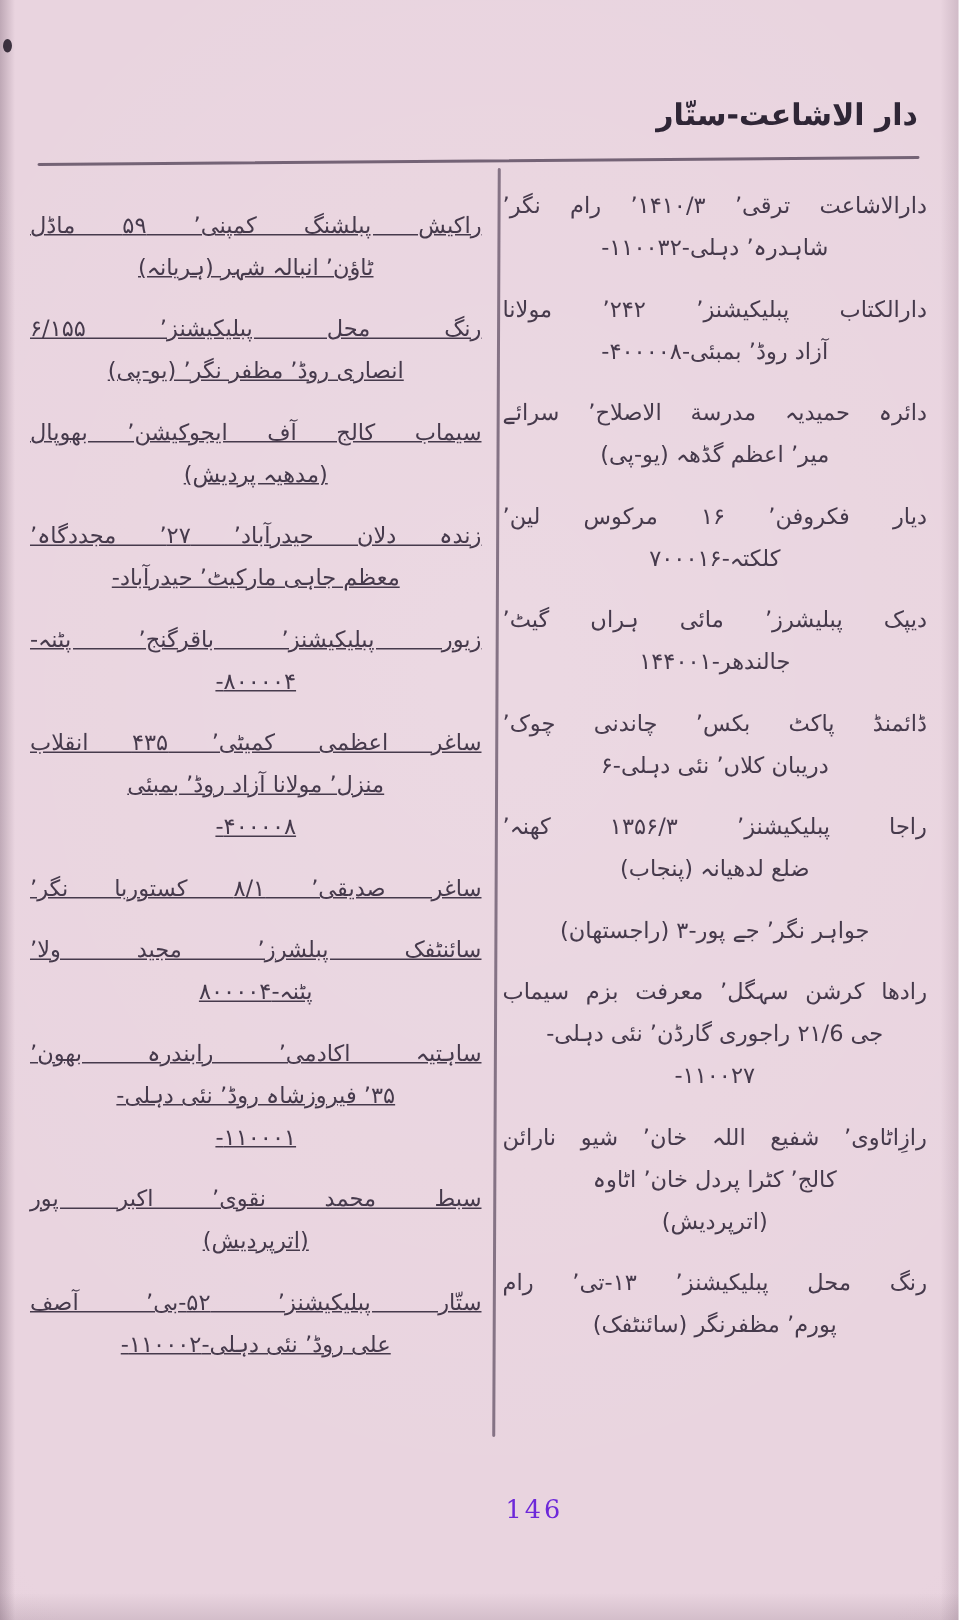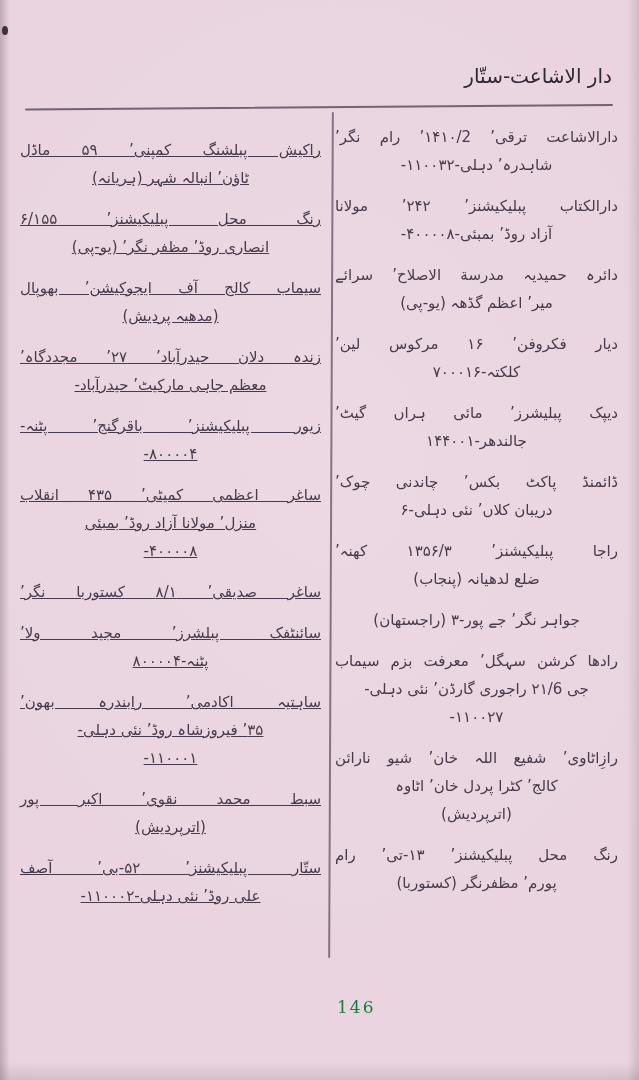--- a/index.html
+++ b/index.html
@@ -17,21 +17,21 @@
       linear-gradient(90deg, rgba(80,55,75,0.28) 0px, rgba(80,55,75,0.0) 10px),
       linear-gradient(270deg, rgba(80,55,75,0.16) 0px, rgba(80,55,75,0.0) 12px),
       linear-gradient(0deg, rgba(80,55,75,0.14) 0px, rgba(80,55,75,0.0) 18px),
       radial-gradient(ellipse 140% 120% at 50% 45%, var(--bg) 55%, #dcc4d2 100%);
     color:var(--ink);
   }
   .speck{position:absolute;left:2px;top:26px;width:6px;height:9px;border-radius:50%;
     background:#201826;opacity:.85;}
   .page-header-title{
     position:absolute;top:64px;right:27px;
-    font-size:20px;font-weight:normal;color:var(--header-ink);
+    font-size:20px;font-weight:bold;color:var(--header-ink);
     letter-spacing:.5px;direction:rtl;
   }
   .header-rule{
     position:absolute;top:104px;left:25px;width:588px;height:2px;
     background:var(--rule);transform:rotate(-0.45deg);transform-origin:right center;
     border-radius:1px;opacity:.85;
   }
   .column-divider{
     position:absolute;top:112px;left:330px;width:2px;height:846px;
     background:#6b5a6e;transform:rotate(0.25deg);opacity:.8;border-radius:1px;
@@ -42,37 +42,37 @@
   }
   .col.right-col{top:123px;right:21px;width:283px;}
   .col.left-col{top:136px;left:20px;width:301px;text-decoration:underline;}
   .entry{margin-bottom:13px;}
   .line{min-height:28px;}
   .line.first{text-align:justify;text-align-last:justify;}
   .line.cont{text-align:center;}
   .page-number{
     position:absolute;top:997px;left:337px;
     font-family:"DejaVu Serif", serif;
-    font-size:17px;letter-spacing:2px;color:#15803d;direction:ltr;
+    font-size:17px;letter-spacing:2px;color:#6d28d9;direction:ltr;
   }
 </style>
 </head>
 <body>
 
 <div class="speck"></div>
 
 <div class="page-header-title">دار الاشاعت-ستّار</div>
 
 <div class="header-rule"></div>
 
 <div class="column-divider"></div>
 
 <div class="col right-col">
     <div class="entry">
-      <div class="line first">دارالاشاعت ترقی’ ۱۴۱۰/2’ رام نگر’</div>
+      <div class="line first">دارالاشاعت ترقی’ ۱۴۱۰/۳’ رام نگر’</div>
       <div class="line cont">شاہدرہ’ دہلی-۱۱۰۰۳۲-</div>
     </div>
     <div class="entry">
       <div class="line first">دارالکتاب پبلیکیشنز’ ۲۴۲’ مولانا</div>
       <div class="line cont">آزاد روڈ’ بمبئی-۴۰۰۰۰۸-</div>
     </div>
     <div class="entry">
       <div class="line first">دائرہ حمیدیہ مدرسة الاصلاح’ سرائے</div>
       <div class="line cont">میر’ اعظم گڈھہ (یو-پی)</div>
     </div>
@@ -100,21 +100,21 @@
       <div class="line cont">جی ۲۱/6 راجوری گارڈن’ نئی دہلی-</div>
       <div class="line cont">۱۱۰۰۲۷-</div>
     </div>
     <div class="entry">
       <div class="line first">رازِاٹاوی’ شفیع اللہ خان’ شیو نارائن</div>
       <div class="line cont">کالج’ کٹرا پردل خان’ اٹاوہ</div>
       <div class="line cont">(اترپردیش)</div>
     </div>
     <div class="entry">
       <div class="line first">رنگ محل پبلیکیشنز’ ۱۳-تی’ رام</div>
-      <div class="line cont">پورم’ مظفرنگر (کستوربا)</div>
+      <div class="line cont">پورم’ مظفرنگر (سائنٹفک)</div>
     </div>
   </div>
 
 <div class="col left-col">
     <div class="entry">
       <div class="line first">راکیش پبلشنگ کمپنی’ ۵۹ ماڈل</div>
       <div class="line cont">ٹاؤن’ انبالہ شہر (ہریانہ)</div>
     </div>
     <div class="entry">
       <div class="line first">رنگ محل پبلیکیشنز’ ۶/۱۵۵</div>

